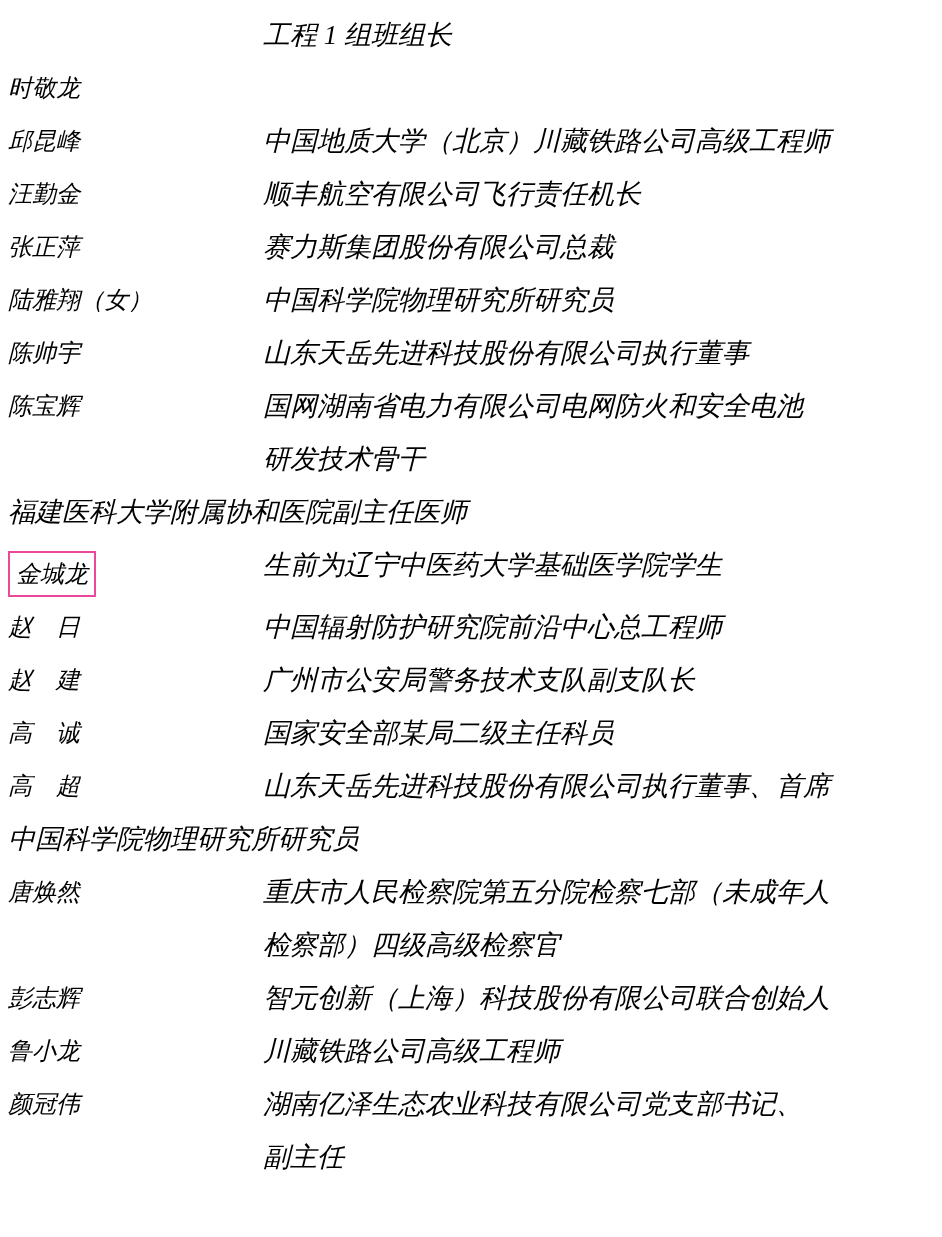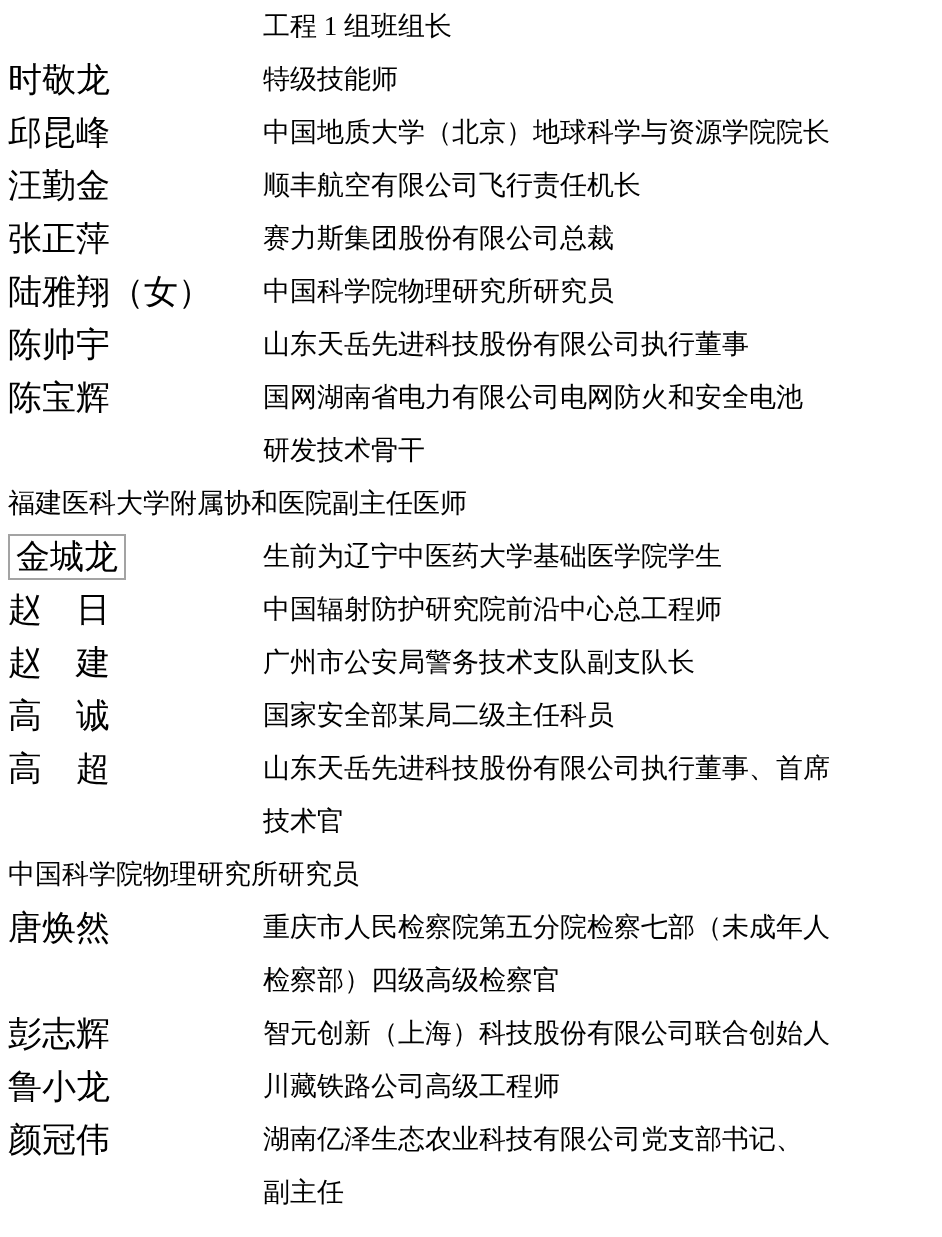--- a/index.html
+++ b/index.html
@@ -11,44 +11,45 @@
     width: 942px;
     height: 1237px;
     font-family: "Liberation Serif", "DejaVu Serif", serif;
     color: #000000;
   }
   .page {
     position: relative;
     width: 942px;
     height: 1237px;
     box-sizing: border-box;
-    padding: 0 10px 0 8px;
+    padding: 9px 10px 0 8px;
     overflow: hidden;
+    font-style: italic;
   }
   .entry {
     display: flex;
     align-items: flex-start;
     width: 100%;
   }
   .name-cell {
     flex: 0 0 255px;
     width: 255px;
-    font-size: 34px;
+    font-size: 24px;
     line-height: 53px;
     letter-spacing: 0px;
     white-space: nowrap;
   }
   .name-inner {
     display: inline-block;
   }
   .name-inner.boxed {
-    border: 2px solid #a3a3a3;
+    border: 2px solid #ec4899;
     padding: 0 6px;
     line-height: 42px;
-    margin-top: 4px;
+    margin-top: 12px;
   }
   .desc-cell {
     flex: 1 1 auto;
     font-size: 27px;
     line-height: 53px;
     letter-spacing: 0px;
     text-align: justify;
     text-justify: inter-ideograph;
   }
   .desc-line {
@@ -66,27 +67,26 @@
   <div class="entry continuation">
     <div class="name-cell"></div>
     <div class="desc-cell">
       <span class="desc-line">工程 1 组班组长</span>
     </div>
   </div>
   <div id="entries">
       <div class="entry">
         <div class="name-cell"><span class="name-inner">时敬龙</span></div>
         <div class="desc-cell">
-          <span class="desc-line">特级技能师</span>
         </div>
       </div>
       <div class="entry">
         <div class="name-cell"><span class="name-inner">邱昆峰</span></div>
         <div class="desc-cell">
-          <span class="desc-line">中国地质大学（北京）地球科学与资源学院院长</span>
+          <span class="desc-line">中国地质大学（北京）川藏铁路公司高级工程师</span>
         </div>
       </div>
       <div class="entry">
         <div class="name-cell"><span class="name-inner">汪勤金</span></div>
         <div class="desc-cell">
           <span class="desc-line">顺丰航空有限公司飞行责任机长</span>
         </div>
       </div>
       <div class="entry">
         <div class="name-cell"><span class="name-inner">张正萍</span></div>
@@ -139,21 +139,20 @@
       <div class="entry">
         <div class="name-cell"><span class="name-inner">高　诚</span></div>
         <div class="desc-cell">
           <span class="desc-line">国家安全部某局二级主任科员</span>
         </div>
       </div>
       <div class="entry">
         <div class="name-cell"><span class="name-inner">高　超</span></div>
         <div class="desc-cell">
           <span class="desc-line">山东天岳先进科技股份有限公司执行董事、首席</span>
-          <span class="desc-line">技术官</span>
         </div>
       </div>
       <div class="entry">
         <div class="desc-cell">
           <span class="desc-line">中国科学院物理研究所研究员</span>
         </div>
       </div>
       <div class="entry">
         <div class="name-cell"><span class="name-inner">唐焕然</span></div>
         <div class="desc-cell">

